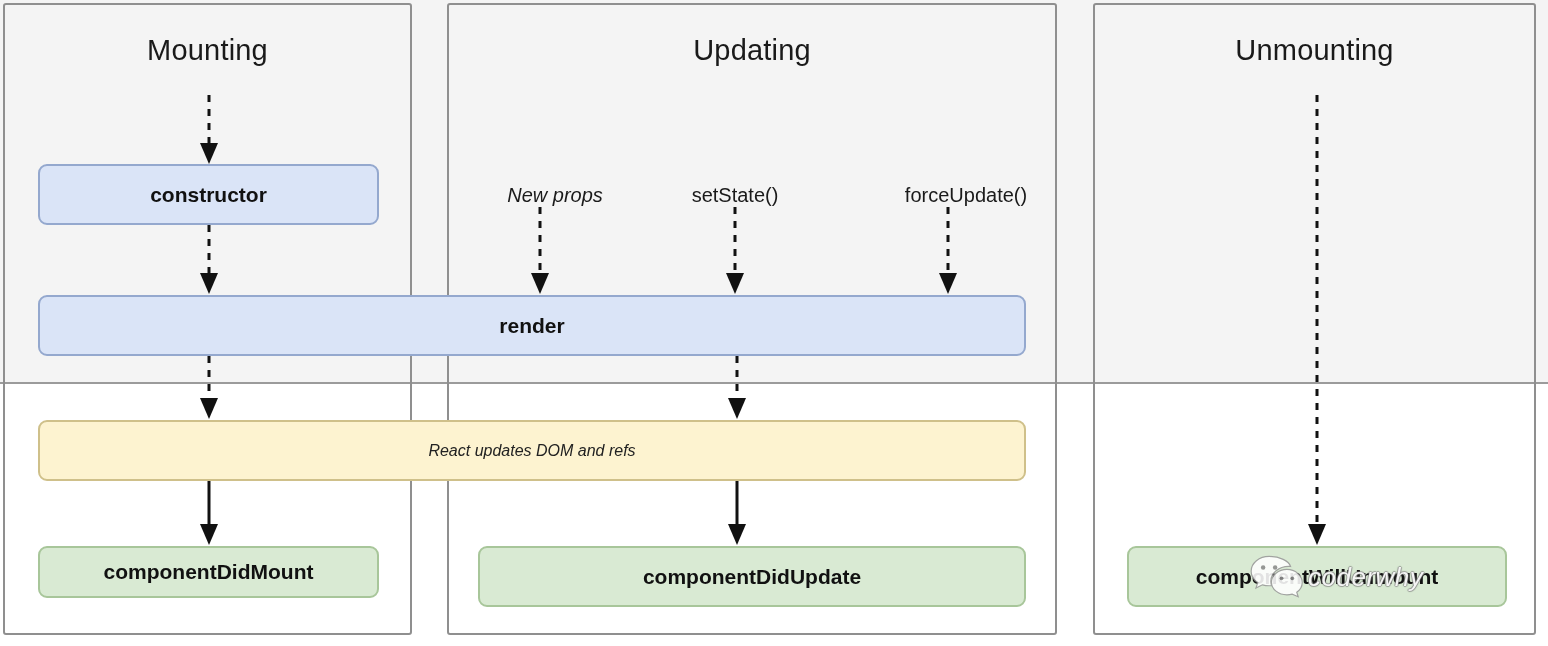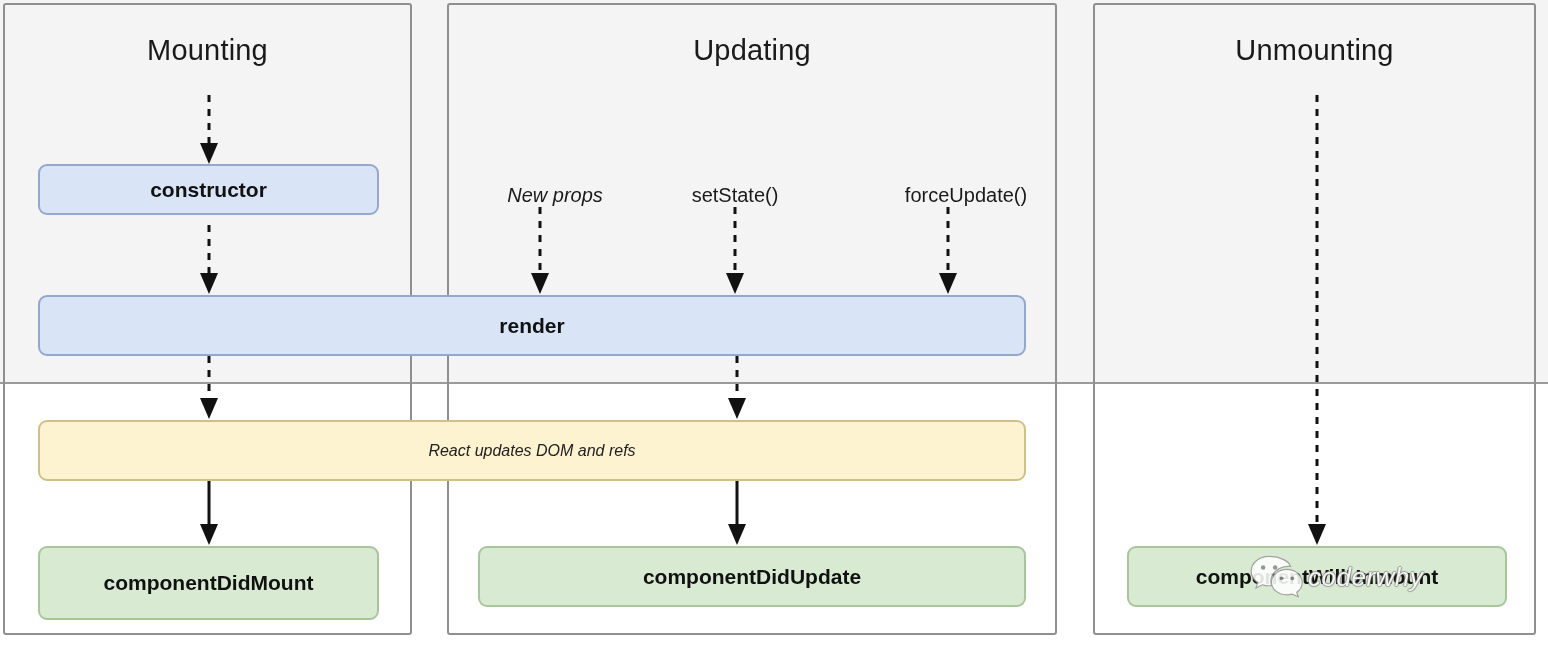--- a/index.html
+++ b/index.html
@@ -94,24 +94,24 @@
     font-weight: normal;
     font-style: italic;
     font-size: 16px;
     color: #222222;
   }
   .lc-box.green {
     background: #d9ead3;
     border: 2px solid #a8c69a;
   }
 
-  #box-constructor        { left: 38px;   top: 164px; width: 341px; height: 51px; }
+  #box-constructor        { left: 38px;   top: 164px; width: 341px; height: 61px; }
   #box-render             { left: 38px;   top: 295px; width: 988px; height: 61px; text-align: right; }
   #box-react-updates      { left: 38px;   top: 420px; width: 988px; height: 61px; }
-  #box-did-mount          { left: 38px;   top: 546px; width: 341px; height: 74px; }
+  #box-did-mount          { left: 38px;   top: 546px; width: 341px; height: 52px; }
   #box-did-update         { left: 478px;  top: 546px; width: 548px; height: 61px; }
   #box-will-unmount       { left: 1127px; top: 546px; width: 380px; height: 61px; }
 
   
   .trigger-label {
     position: absolute;
     font-size: 20px;
     color: #1a1a1a;
     white-space: nowrap;
     text-align: center;

